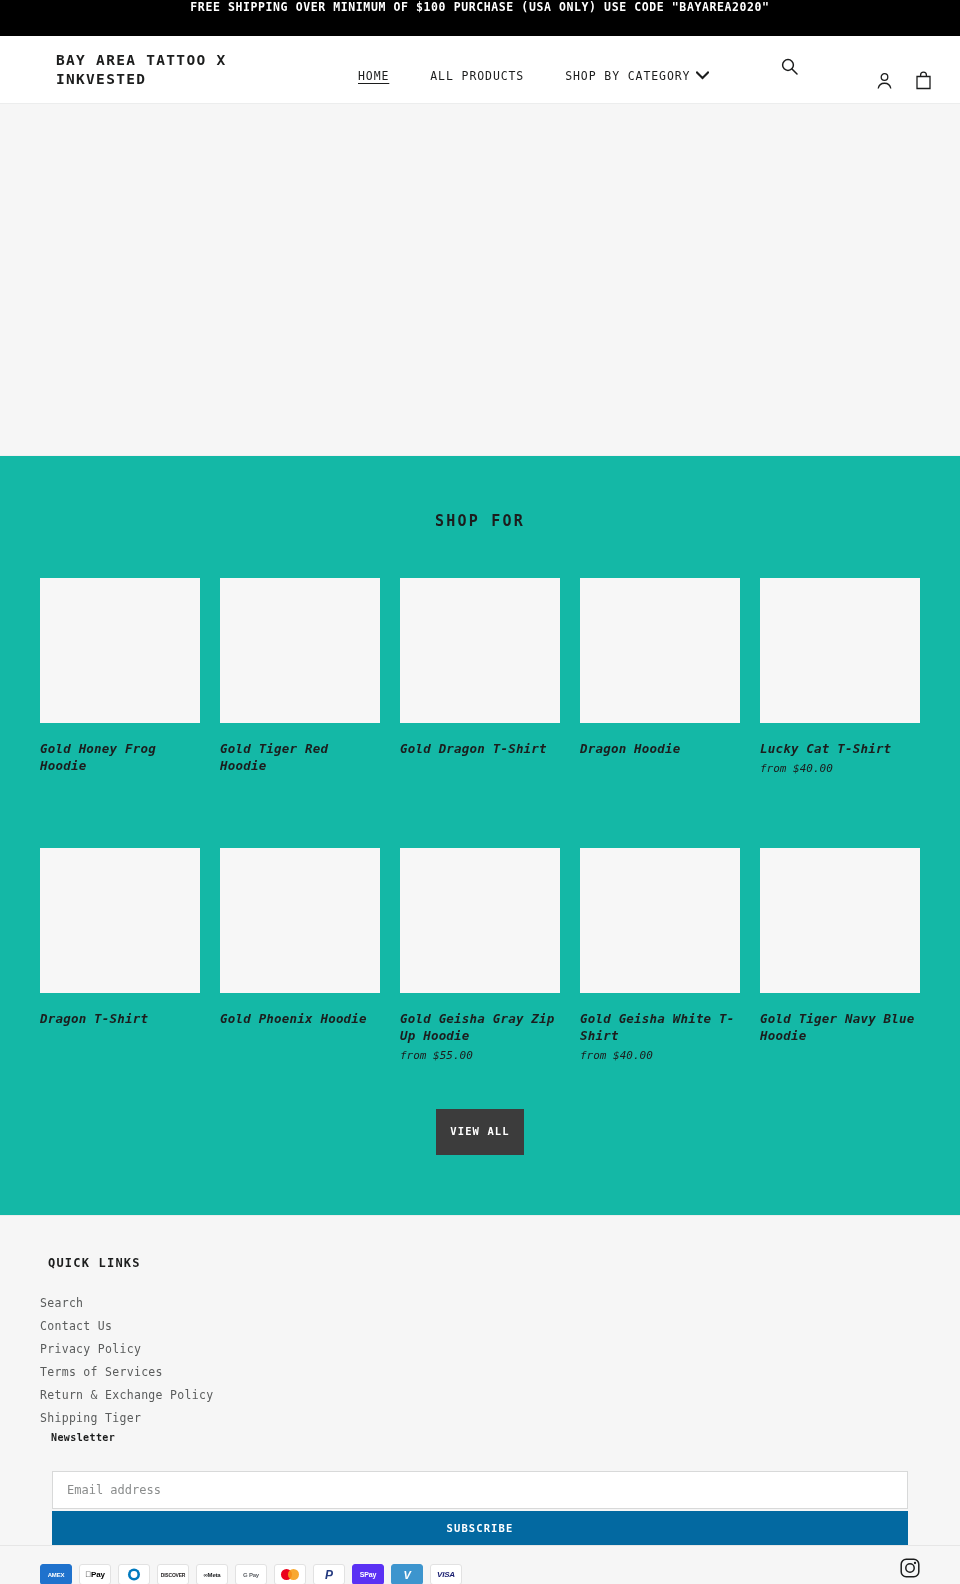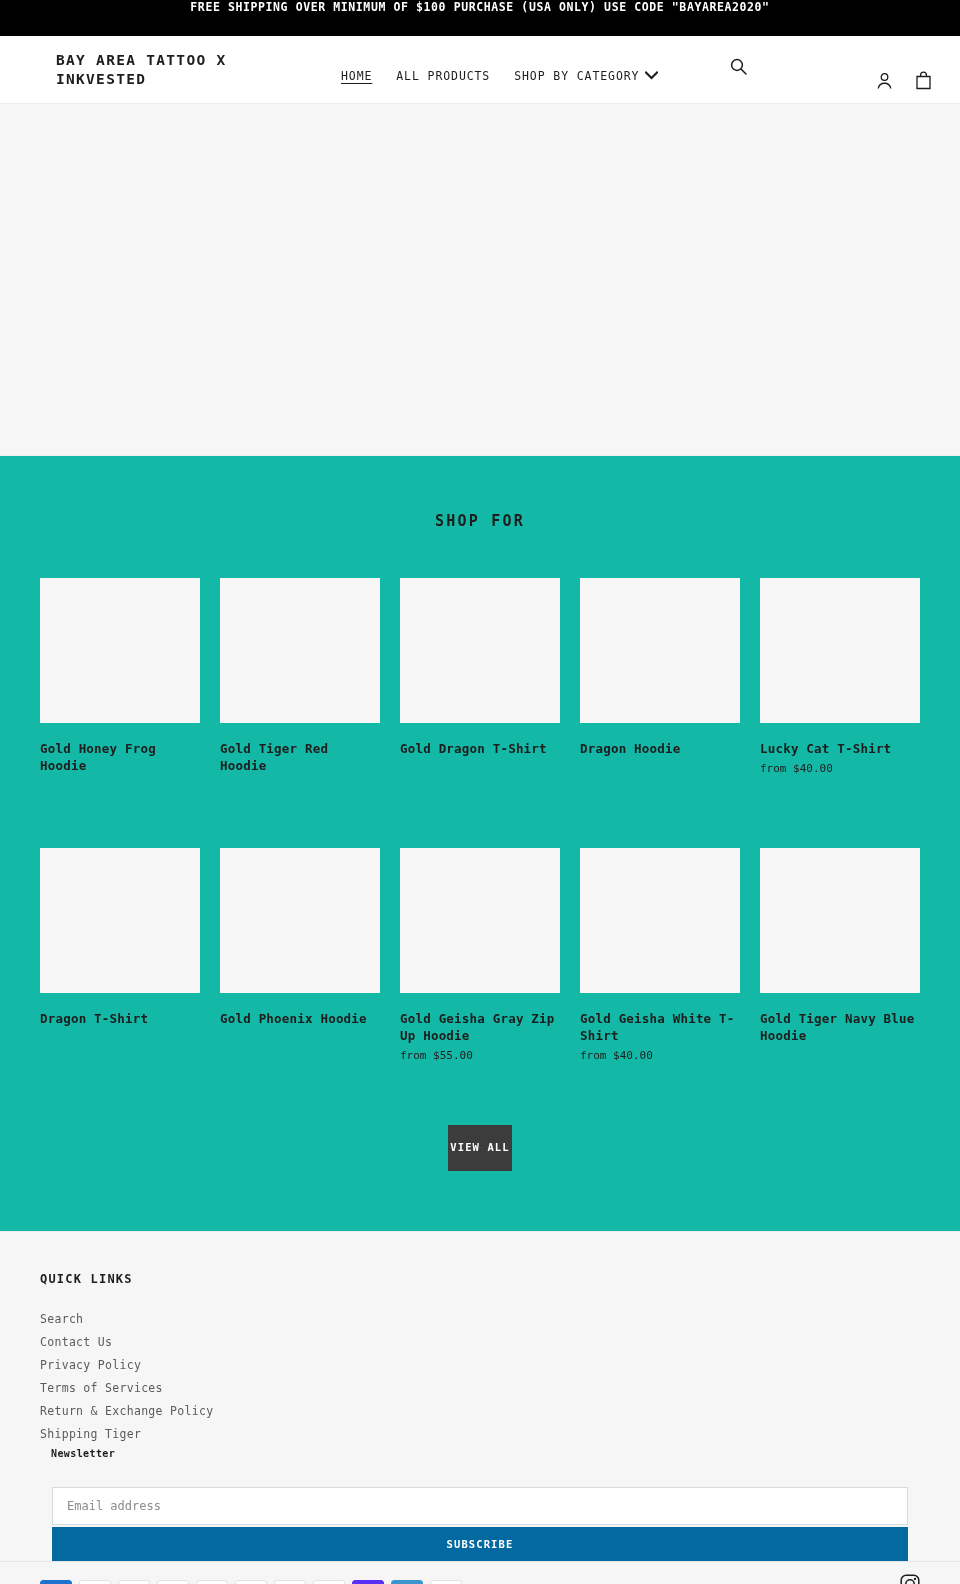--- a/index.html
+++ b/index.html
@@ -52,20 +52,21 @@
   }
   .nav-item {
     font-size: 11.5px;
     letter-spacing: 0.9px;
     color: #1c1d1d;
     text-decoration: none;
     white-space: nowrap;
     display: inline-flex;
     align-items: center;
     gap: 6px;
+    margin-left: 17px;
   }
   .nav-item.active {
     text-decoration: underline;
     text-underline-offset: 3px;
   }
   .caret { display: inline-block; line-height: 0; }
 
   .search-btn {
     margin-left: 72px;
     margin-top: -6px;
@@ -100,25 +101,26 @@
     text-align: center;
     font-size: 15px;
     font-weight: 700;
     letter-spacing: 2.2px;
     margin-bottom: 48px;
     color: #1c1d1d;
   }
 
   .grid {
     width: 880px;
-    margin: 17px auto;
+    margin: 1px auto;
     display: grid;
     grid-template-columns: repeat(5, 1fr);
     column-gap: 20px;
     row-gap: 0;
+    font-style: italic;
   }
   .card { width: 100%; }
   .card-media {
     width: 100%;
     height: 145px;
     background: #f7f7f7;
     margin-bottom: 18px;
   }
   .card-title {
     font-size: 12.5px;
@@ -138,21 +140,21 @@
   .view-all-wrap {
     display: flex;
     justify-content: center;
     padding: 44px 0 60px 0;
   }
   .view-all {
     background: #3c3c3c;
     color: #ffffff;
     border: none;
     cursor: pointer;
-    width: 64px;
+    width: 88px;
     height: 46px;
     font-size: 10.5px;
     font-weight: 700;
     letter-spacing: 1.1px;
     line-height: 1.5;
     font-family: inherit;
   }
 
   
   .footer {
@@ -161,20 +163,21 @@
     padding: 40px 40px 0 40px;
     position: relative;
     height: 330px;
   }
   .footer-heading {
     font-size: 12px;
     font-weight: 700;
     letter-spacing: 1.2px;
     margin-bottom: 22px;
     color: #1c1d1d;
+    margin-left: 8px;
   }
   .footer-links { list-style: none; }
   .footer-links li { margin-bottom: 4px; }
   .footer-links a {
     font-size: 11.5px;
     color: #5a5c5c;
     text-decoration: none;
     letter-spacing: 0.3px;
   }
   .newsletter-title {

